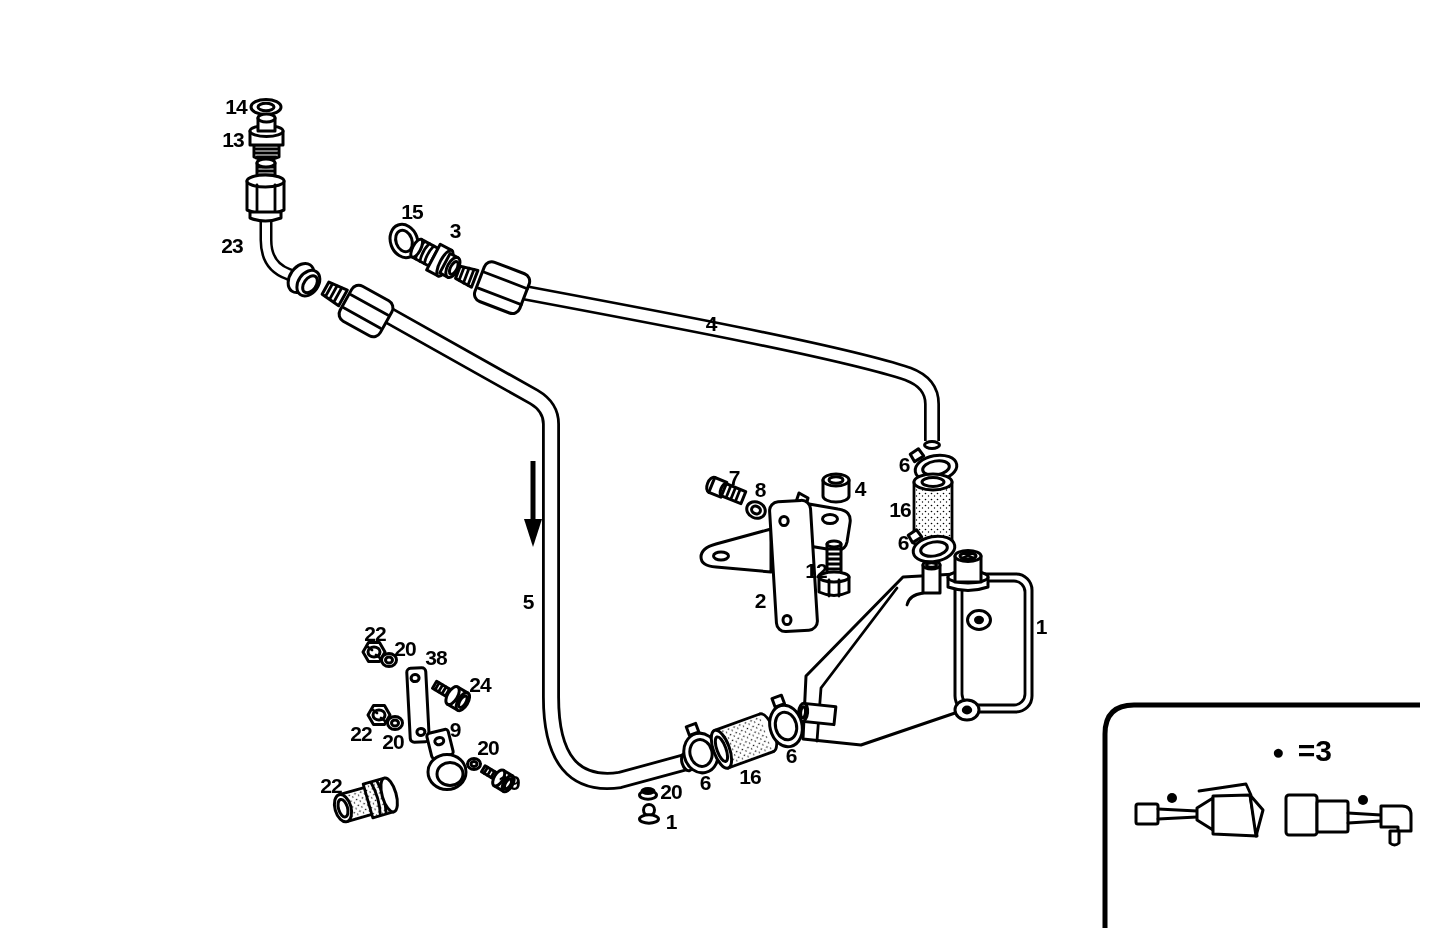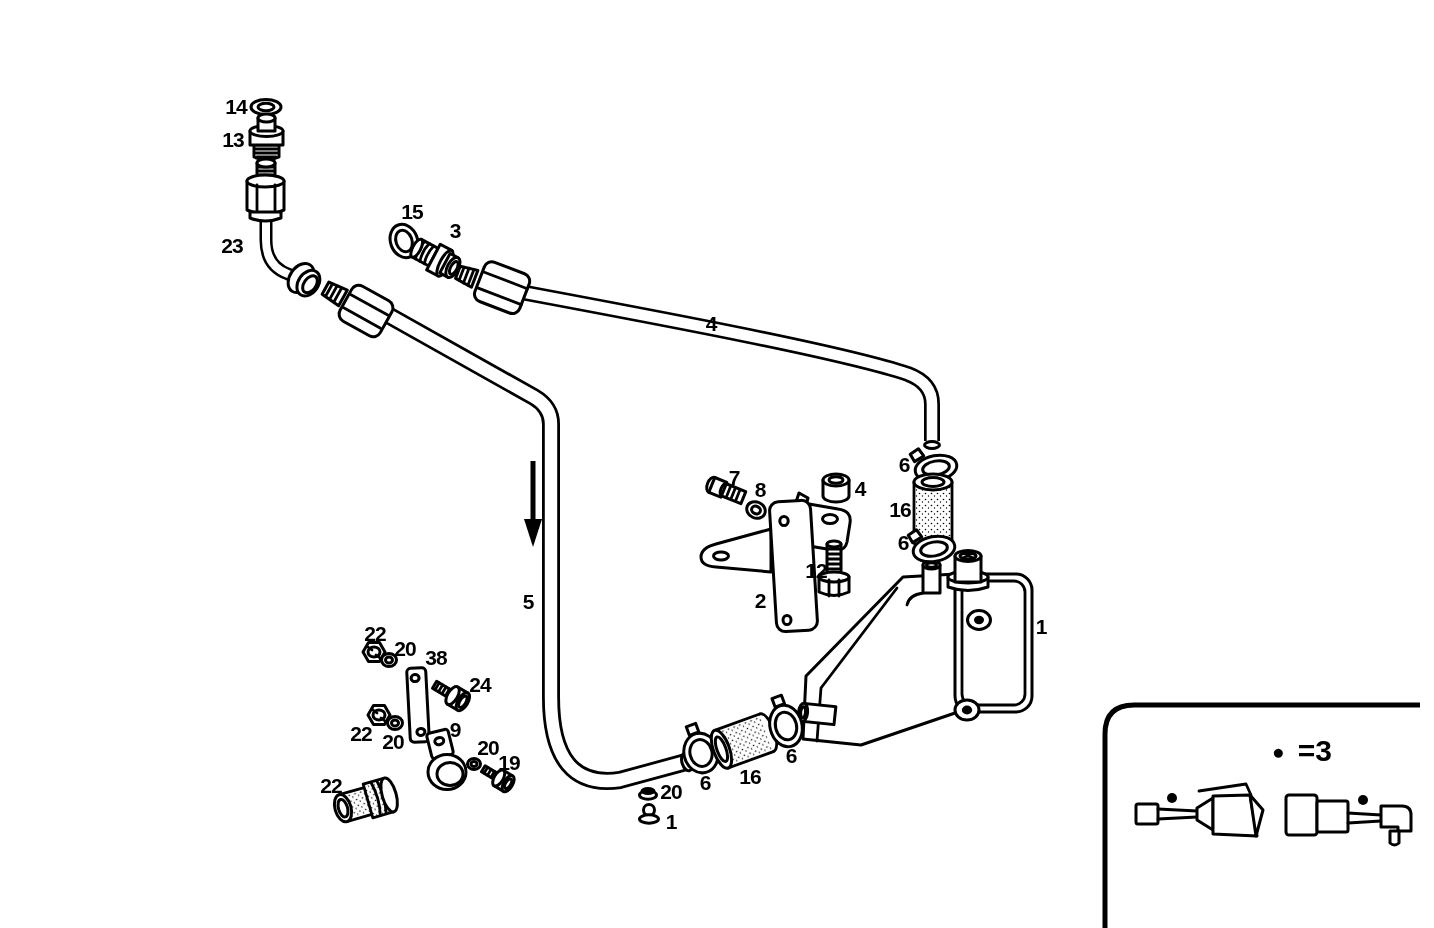--- a/index.html
+++ b/index.html
@@ -320,21 +320,21 @@
 <div class="co" style="left:760px;top:600px">2</div>
 <div class="co" style="left:1041px;top:626px">1</div>
 <div class="co" style="left:375px;top:633px">22</div>
 <div class="co" style="left:405px;top:648px">20</div>
 <div class="co" style="left:436px;top:657px">38</div>
 <div class="co" style="left:480px;top:684px">24</div>
 <div class="co" style="left:361px;top:733px">22</div>
 <div class="co" style="left:393px;top:741px">20</div>
 <div class="co" style="left:455px;top:729px">9</div>
 <div class="co" style="left:488px;top:747px">20</div>
-<div class="co" style="left:509px;top:762px">19</div>
+<div class="co" style="left:509px;top:782px">19</div>
 <div class="co" style="left:331px;top:785px">22</div>
 <div class="co" style="left:705px;top:782px">6</div>
 <div class="co" style="left:750px;top:776px">16</div>
 <div class="co" style="left:791px;top:755px">6</div>
 <div class="co" style="left:671px;top:791px">20</div>
 <div class="co" style="left:671px;top:821px">1</div>
 
 <div class="legend" style="left:1272px;top:751px">
   <span class="dot">●</span>
   <span>=3</span>

